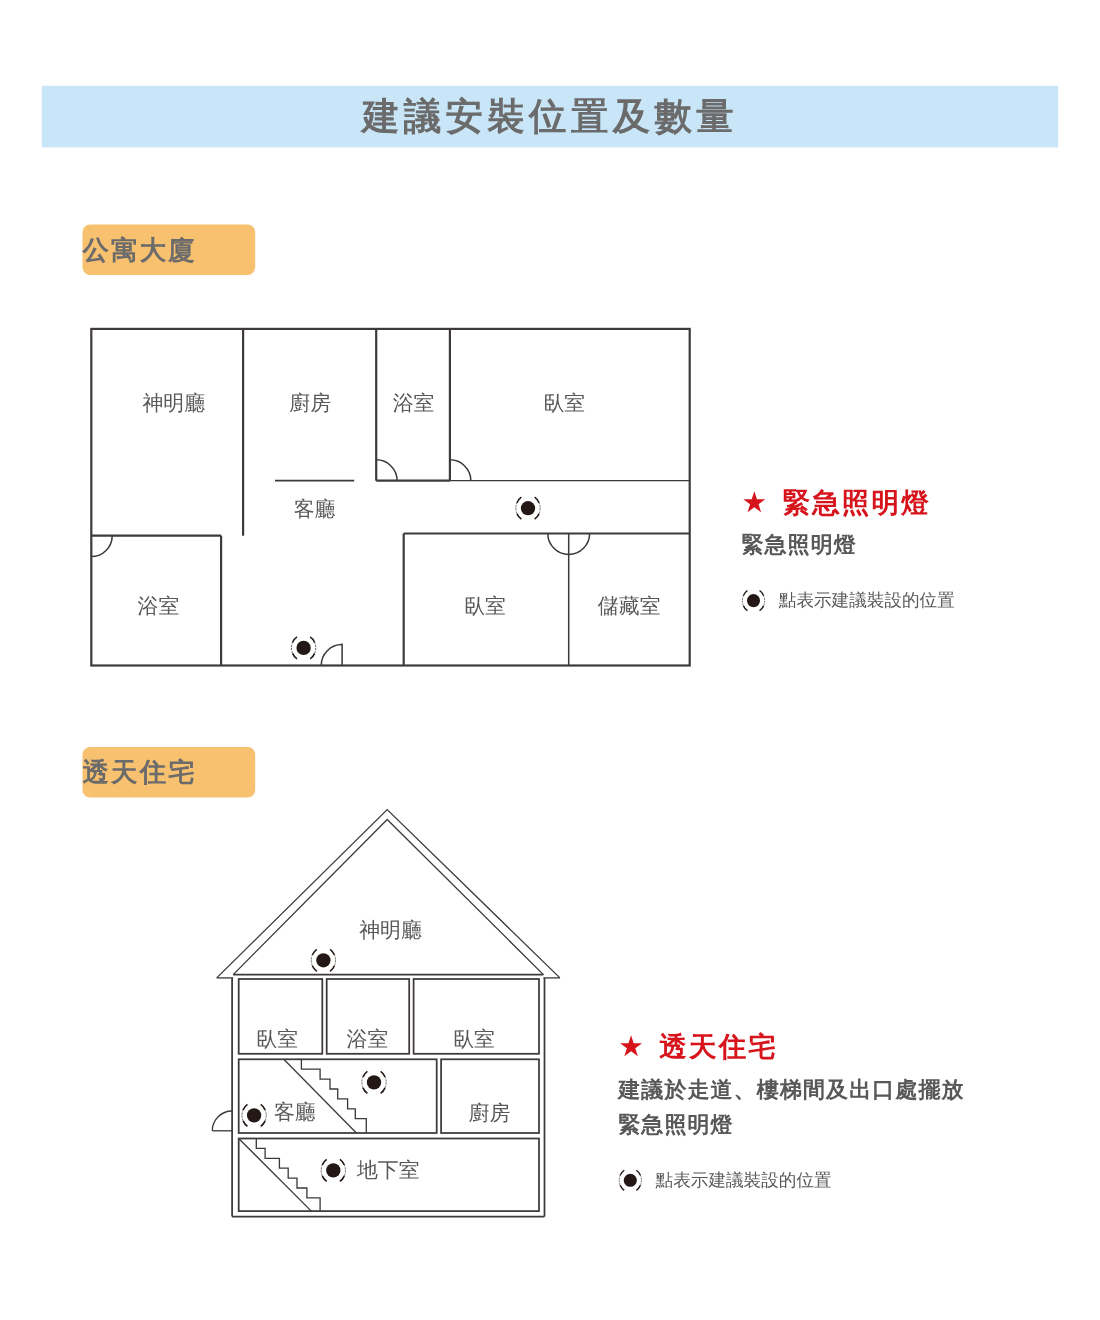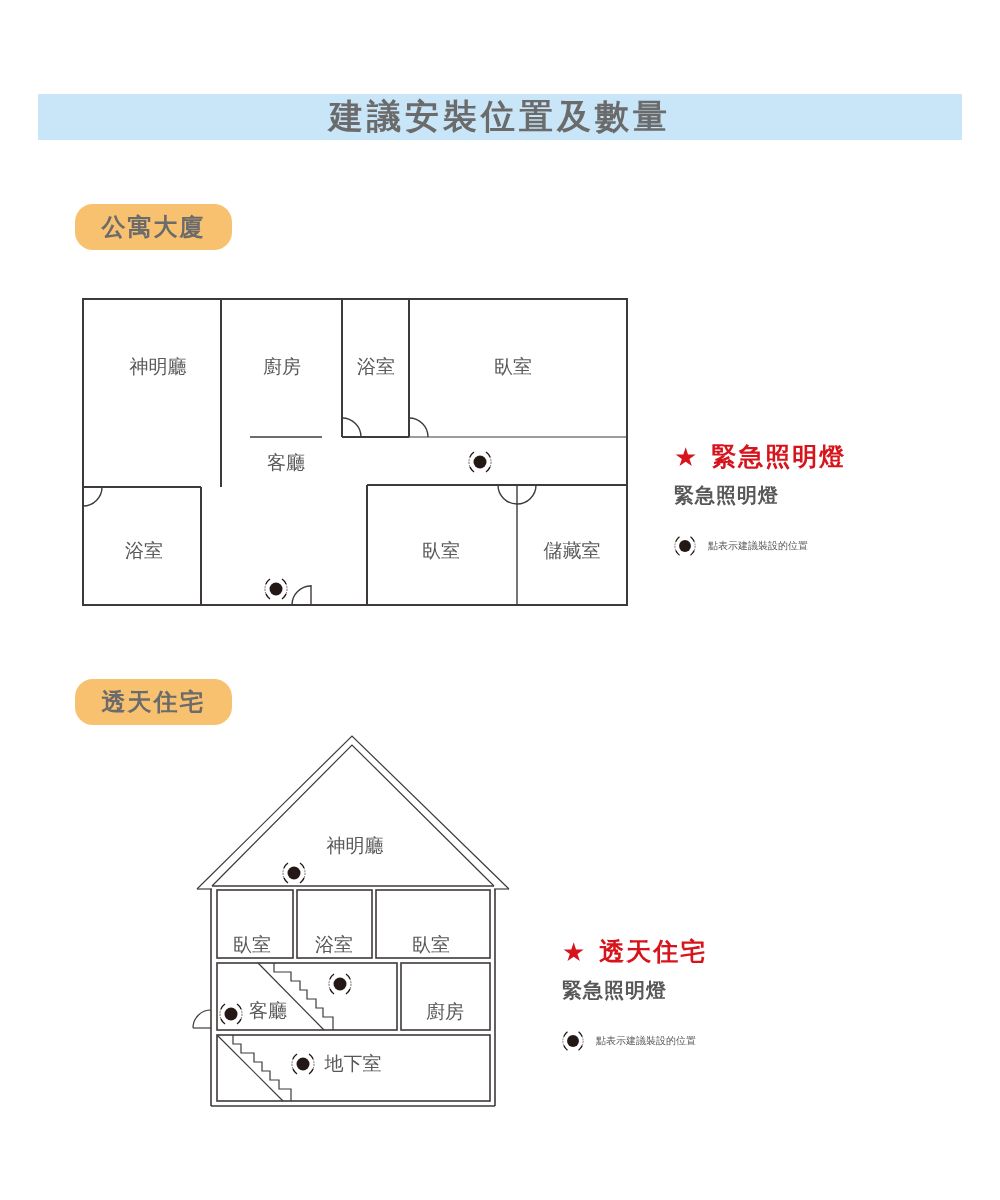--- a/index.html
+++ b/index.html
@@ -1,32 +1,32 @@
 <!DOCTYPE html>
 <html><head>
 <meta charset="utf-8">
 <style>
   html, body { margin: 0; padding: 0; background: #ffffff; }
   body { width: 1000px; height: 1200px; position: relative; overflow: hidden;
          font-family: "DejaVu Sans", "Liberation Sans", sans-serif; color: #595757; }
-  .title-bar { position: absolute; left: 38px; top: 94px; width: 924px; height: 46px;
+  .title-bar { position: absolute; left: 38px; top: 78px; width: 924px; height: 56px;
                background: #c9e6f8; display: flex; align-items: center; justify-content: center; }
   .title-bar span { font-size: 34px; font-weight: bold; color: #6b6b6b; letter-spacing: 4px; }
   .section-tag { position: absolute; left: 75px; width: 157px; height: 46px; background: #f8c16f;
-                 border-radius: 18px; display: flex; align-items: center; justify-content: center; }
+                 border-radius: 7px; display: flex; align-items: center; }
   .section-tag span { font-size: 24px; font-weight: bold; color: #6b6b6b; letter-spacing: 2px; }
   .tag-apartment { top: 204px; }
   .tag-house { top: 679px; }
   svg { position: absolute; left: 0; top: 0; }
   .plan-text { font-family: "DejaVu Sans", "Liberation Sans", sans-serif; font-size: 19px; fill: #595757; }
   .legend-block { position: absolute; }
   .legend-heading { display: flex; align-items: center; color: #d7141c; font-size: 25px; font-weight: bold; letter-spacing: 2px; }
   .legend-heading .star { font-size: 26px; margin-right: 12px; }
   .legend-desc { margin-top: 6px; font-size: 20px; font-weight: bold; color: #595757; line-height: 32px; letter-spacing: 1px; }
-  .legend-note { margin-top: 24px; display: flex; align-items: center; font-size: 10px; color: #595757; font-family: Liberation Serif, serif; }
+  .legend-note { margin-top: 24px; display: flex; align-items: center; font-size: 16px; color: #595757; font-family: Liberation Serif, serif; }
   .legend-note .marker { width: 22px; height: 22px; margin-right: 12px; }
   .block-single { left: 674px; top: 440px; width: 300px; }
   .block-multi { left: 562px; top: 935px; width: 400px; }
 </style>
 </head>
 <body>
 
 <div class="title-bar">
   <span>建議安裝位置及數量</span>
 </div>
@@ -174,20 +174,21 @@
     <span>點表示建議裝設的位置</span>
   </div>
 </div>
 
 <div class="legend-block block-multi">
   <div class="legend-heading">
     <span class="star">★</span>
     <span>透天住宅</span>
   </div>
   <div class="legend-desc">
+    <div>建議於走道、樓梯間及出口處擺放</div>
     <div>緊急照明燈</div>
   </div>
   <div class="legend-note">
     <svg class="marker" viewBox="-12 -12 24 24" style="position:static">
         <use href="#lamp"></use>
       </svg>
     <span>點表示建議裝設的位置</span>
   </div>
 </div>
 

